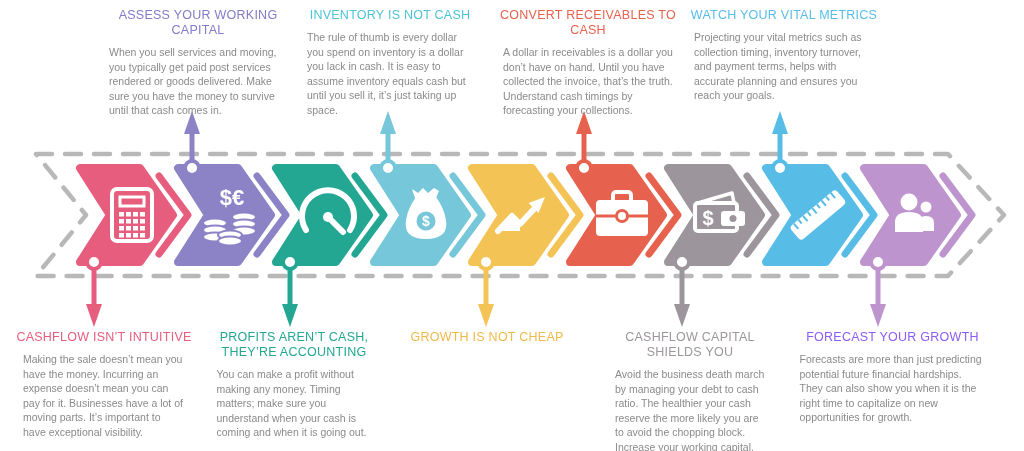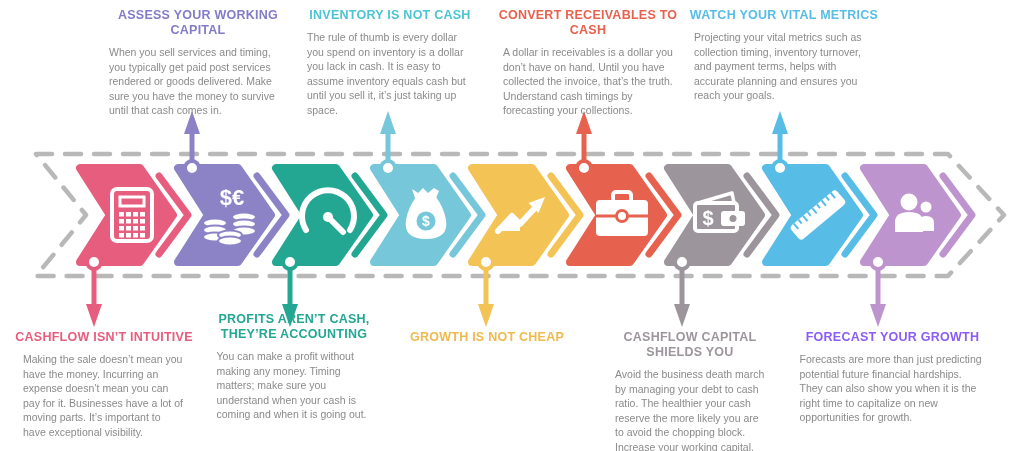--- a/index.html
+++ b/index.html
@@ -1,20 +1,20 @@
 <!DOCTYPE html>
 <html><head>
 <meta charset="utf-8">
 <style>
   html,body{margin:0;padding:0;background:#fff;}
   #stage{position:relative;width:1024px;height:451px;background:#fff;overflow:hidden;
          font-family:"Liberation Sans",sans-serif;}
   #band{position:absolute;left:0;top:0;}
   .callout{position:absolute;text-align:center;}
-  .callout h3{font-size:12.5px;font-weight:bold;letter-spacing:.25px;margin:0 0 7px;line-height:15px;}
+  .callout h3{font-size:12.5px;font-weight:normal;letter-spacing:.25px;margin:0 0 7px;line-height:15px;}
   .callout p{font-size:10.5px;line-height:14.6px;color:#8a8a8a;margin:0 auto;text-align:left;}
   .h-violet{color:#837bc8}.h-cyan{color:#4dc4d4}.h-red{color:#e7624e}.h-sky{color:#58bde6}
   .h-pink{color:#e75d7e}.h-teal{color:#23a793}.h-yellow{color:#efb94c}.h-gray{color:#9c969c}
   .h-lavender{color:#8b5cf6}
   
   .f-pink{fill:#e75d7e}.s-pink{stroke:#e75d7e}
   .f-violet{fill:#8c83c6}.s-violet{stroke:#8c83c6}
   .f-teal{fill:#23a793}.s-teal{stroke:#23a793}
   .f-cyan{fill:#76c7d9}.s-cyan{stroke:#76c7d9}
   .f-yellow{fill:#f3c355}.s-yellow{stroke:#f3c355}
@@ -194,40 +194,40 @@
     <g transform="translate(916,215)">
       <circle cx="10" cy="-8" r="6.5" fill="#fff" stroke="#be94ce" stroke-width="2"></circle>
       <path d="M 1,17 L 1,8 Q 1,0 10,0 Q 19,0 19,8 L 19,17 Z" fill="#fff" stroke="#be94ce" stroke-width="2"></path>
       <circle cx="-7" cy="-13" r="8.5" fill="#fff"></circle>
       <path d="M -21,17 L -21,7 Q -21,-3 -7,-3 Q 7,-3 7,7 L 7,17 Z" fill="#fff"></path>
     </g>
   </svg>
 
   <div class="callout" style="left:92px;top:8px;width:212px">
     <h3 class="h-violet">ASSESS YOUR WORKING CAPITAL</h3>
-    <p style="width:178px">When you sell services and timing, you typically get paid post services rendered or goods delivered. Make sure you have the money to survive until that cash comes in.</p>
+    <p style="width:178px">When you sell services and moving, you typically get paid post services rendered or goods delivered. Make sure you have the money to survive until that cash comes in.</p>
   </div>
   <div class="callout" style="left:296px;top:8px;width:188px">
     <h3 class="h-cyan">INVENTORY IS NOT CASH</h3>
     <p style="width:166px">The rule of thumb is every dollar you spend on inventory is a dollar you lack in cash. It is easy to assume inventory equals cash but until you sell it, it’s just taking up space.</p>
   </div>
   <div class="callout" style="left:492px;top:8px;width:192px">
     <h3 class="h-red">CONVERT RECEIVABLES TO CASH</h3>
     <p style="width:170px">A dollar in receivables is a dollar you don’t have on hand. Until you have collected the invoice, that’s the truth. Understand cash timings by forecasting your collections.</p>
   </div>
   <div class="callout" style="left:15px;top:330px;width:178px">
     <h3 class="h-pink">CASHFLOW ISN’T INTUITIVE</h3>
     <p style="width:162px">Making the sale doesn’t mean you have the money. Incurring an expense doesn’t mean you can pay for it. Businesses have a lot of moving parts. It’s important to have exceptional visibility.</p>
   </div>
 
   <div class="callout" style="left:688px;top:8px;width:192px">
     <h3 class="h-sky">WATCH YOUR VITAL METRICS</h3>
     <p style="width:180px">Projecting your vital metrics such as collection timing, inventory turnover, and payment terms, helps with accurate planning and ensures you reach your goals.</p>
   </div>
-  <div class="callout" style="left:205px;top:312px;width:178px">
+  <div class="callout" style="left:205px;top:330px;width:178px">
     <h3 class="h-teal">PROFITS AREN’T CASH, THEY’RE ACCOUNTING</h3>
     <p style="width:155px">You can make a profit without making any money. Timing matters; make sure you understand when your cash is coming and when it is going out.</p>
   </div>
   <div class="callout" style="left:398px;top:330px;width:178px">
     <h3 class="h-yellow">GROWTH IS NOT CHEAP</h3>
   </div>
   <div class="callout" style="left:600px;top:330px;width:180px">
     <h3 class="h-gray">CASHFLOW CAPITAL SHIELDS YOU</h3>
     <p style="width:150px">Avoid the business death march by managing your debt to cash ratio. The healthier your cash reserve the more likely you are to avoid the chopping block. Increase your working capital.</p>
   </div>

